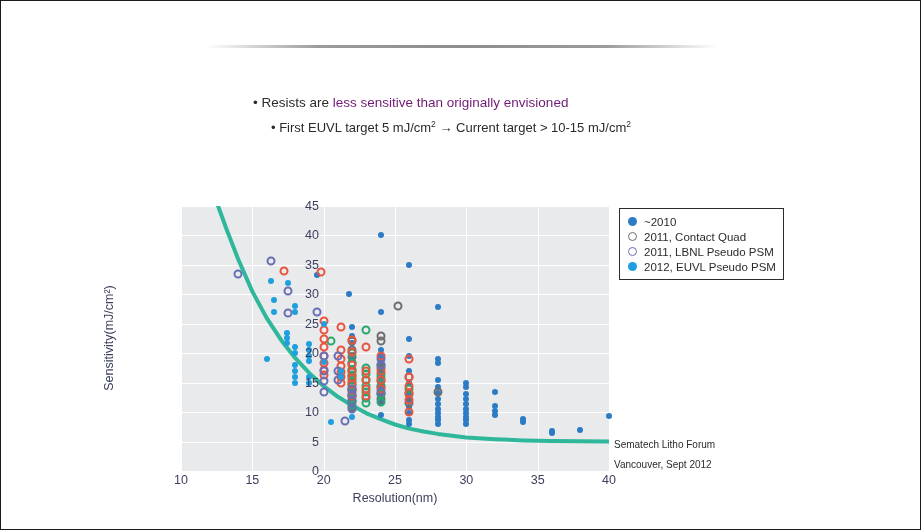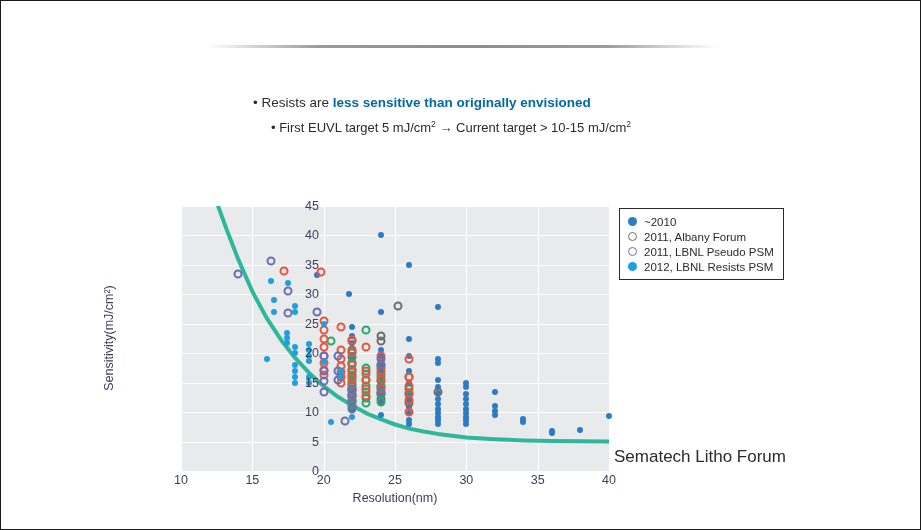--- a/index.html
+++ b/index.html
@@ -12,21 +12,21 @@
   #slide-title{font-size:25px;color:#262626;letter-spacing:.1px;white-space:nowrap;}
   #slide-title .accent{color:#2eb79a;}
   #title-rule{position:absolute;left:205px;top:44px;width:512px;height:3px;
     background:linear-gradient(to right,rgba(160,160,160,0),#9b9b9b 22%,#8d8d8d 50%,#9b9b9b 78%,rgba(160,160,160,0));}
 
   
   #bullets{position:absolute;left:252px;top:92px;width:560px;color:#2b2b2b;}
   .bl{font-size:13.5px;line-height:20.5px;white-space:nowrap;}
   .bl.lvl2{padding-left:18px;font-size:13px;}
   .dot{color:#2b2b2b;}
-  .gr{color:#0369a1;font-weight:bold;}
+  .gr{color:#701a75;}
   sup{font-size:8.5px;vertical-align:super;}
 
   
   #chart{position:absolute;left:136px;top:198px;width:660px;height:310px;}
   #plot{position:absolute;left:44px;top:7px;width:428px;height:265px;background:#e9eaec;}
   .grid-h{position:absolute;left:0;width:100%;height:1px;background:#ffffff;}
   .grid-v{position:absolute;top:0;height:100%;width:1px;background:#ffffff;}
 
   .ytick{position:absolute;right:478px;text-align:right;font-size:12.5px;color:#3b3f5c;
     transform:translateY(-50%);width:40px;}
@@ -38,21 +38,21 @@
   .pt{position:absolute;border-radius:50%;box-sizing:border-box;transform:translate(-50%,-50%);}
 
   
   #legend{position:absolute;left:618px;top:207px;width:165px;background:#ffffff;
     border:1px solid #2b2b2b;padding:5px 6px 5px 8px;box-sizing:border-box;}
   .lg-row{display:flex;align-items:center;height:15px;}
   .lg-mk{width:9px;height:9px;border-radius:50%;box-sizing:border-box;margin-right:7px;flex:0 0 auto;}
   .lg-tx{font-size:11.5px;color:#2b2b2b;white-space:nowrap;}
 
   
-  #note{position:absolute;left:613px;top:446px;font-size:17px;line-height:20px;color:#2b2b2b;white-space:nowrap;}
+  #note{position:absolute;left:613px;top:434px;font-size:10px;line-height:20px;color:#2b2b2b;white-space:nowrap;}
 </style>
 </head>
 <body>
 
 <div id="slide">
 
   <div id="title-rule"></div>
 
   <div id="bullets">
       <div class="bl"><span class="dot">• </span><span>Resists are </span><span class="gr">less sensitive than originally envisioned</span></div>
@@ -310,29 +310,30 @@
       <div class="xtick" style="left: 472px;">40</div>
     </div>
 
   <div id="legend">
       <div class="lg-row">
         <span class="lg-mk" style="background: rgb(43, 124, 196);"></span>
         <span class="lg-tx">~2010</span>
       </div>
       <div class="lg-row">
         <span class="lg-mk" style="border: 1.6px solid rgb(110, 110, 110); background: rgb(255, 255, 255);"></span>
-        <span class="lg-tx">2011, Albany Forum</span>
+        <span class="lg-tx">2011, Contact Quad</span>
       </div>
       <div class="lg-row">
         <span class="lg-mk" style="border: 1.6px solid rgb(106, 111, 181); background: rgb(255, 255, 255);"></span>
         <span class="lg-tx">2011, LBNL Pseudo PSM</span>
       </div>
       <div class="lg-row">
         <span class="lg-mk" style="background: rgb(31, 159, 224);"></span>
-        <span class="lg-tx">2012, LBNL Resists PSM</span>
+        <span class="lg-tx">2012, EUVL Pseudo PSM</span>
       </div>
     </div>
 
   <div id="note">
     <div>Sematech Litho Forum</div>
+    <div>Vancouver, Sept 2012</div>
   </div>
 
 </div>
 
 </body></html>

